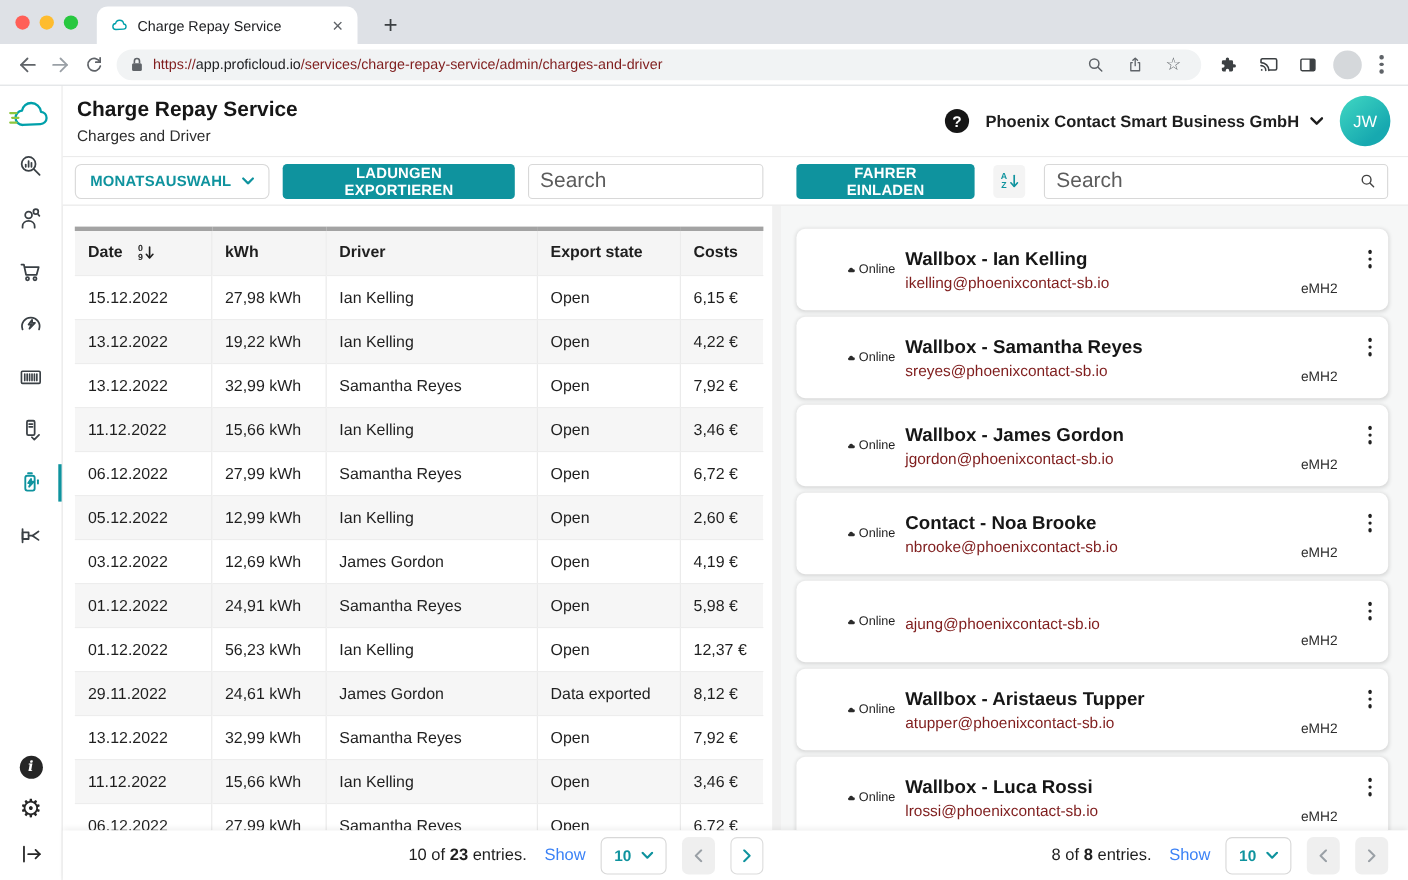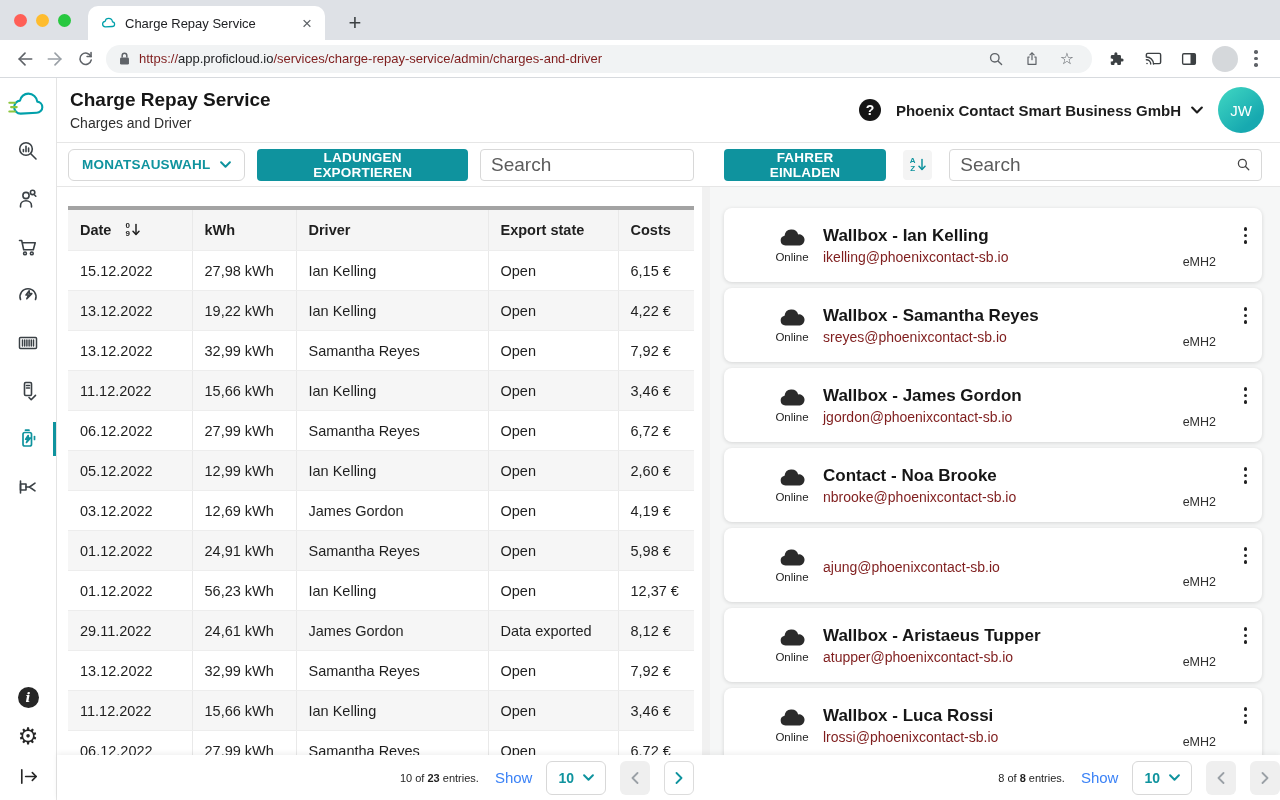--- a/index.html
+++ b/index.html
@@ -90,35 +90,35 @@
     white-space:nowrap;overflow:hidden}
   th+th,td+td{border-left:1px solid #e9e9e9}
   thead th{background:#f5f5f5;font-weight:bold;border-top:4px solid #a3a3a3}
   tbody tr:nth-child(even){background:#f6f6f6}
   .th-date{display:flex;align-items:center;gap:14px;height:40px}
   .numsort{display:flex;align-items:center;gap:2px;color:#222}
 
   .right-panel{flex:1;background:#f6f7f7;padding:21px 18px 0 14px;overflow:hidden}
   .card{height:74px;background:#fff;border-radius:8px;box-shadow:0 1px 4px rgba(0,0,0,.14);
     margin-bottom:6px;display:flex;align-items:center;position:relative}
-  .card-status{width:44px;margin-left:46px;display:flex;flex-direction:column;align-items:center;gap:3px}
+  .card-status{width:44px;margin-left:46px;display:flex;flex-direction:row;align-items:center;gap:3px}
   .status{font-size:11.5px;color:#1d1d1d}
   .card-body{margin-left:9px;flex:1;min-width:0}
   .card-title{font-size:17px;font-weight:bold;color:#161616}
   .card-email{font-size:14px;color:#7f1d1d;margin-top:3px}
   .card-model{position:absolute;right:46px;bottom:13px;font-size:12.5px;color:#2e2e2e}
   .kebab{position:absolute;right:11px;top:15px;display:flex;flex-direction:column;gap:3px;padding:4px}
   .kebab i{width:3.5px;height:3.5px;border-radius:50%;background:#222}
 
   
   .footer{height:45px;display:flex;background:#fff;box-shadow:0 -2px 5px rgba(0,0,0,.06);position:relative;z-index:3}
   .pg{display:flex;align-items:center;justify-content:flex-end;gap:14px}
   .pg-left{width:653px;padding-right:16px}
-  .pg-right{flex:1;}
-  .pg-text{font-size:11px;color:#1f1f1f}
+  .pg-right{flex:1;padding-right:18px}
+  .pg-text{font-size:15px;color:#1f1f1f}
   .pg-text b{font-weight:bold}
   .pg-show{font-size:15px;color:#3b82f6;margin-left:2px}
   .pg-select{height:34px;border:1px solid #d8d8d8;border-radius:6px;background:#fff;
     display:flex;align-items:center;gap:9px;padding:0 11px;color:#0f939e;font-weight:bold;font-size:14px}
   .pg-btn{width:30px;height:34px;border-radius:6px;display:grid;place-items:center}
   .pg-btn.dis{background:#efefef;color:#9aa0a6}
   .pg-btn.en{background:#fff;border:1px solid #dcdcdc;color:#0f939e}
 </style>
 </head>
 <body>

